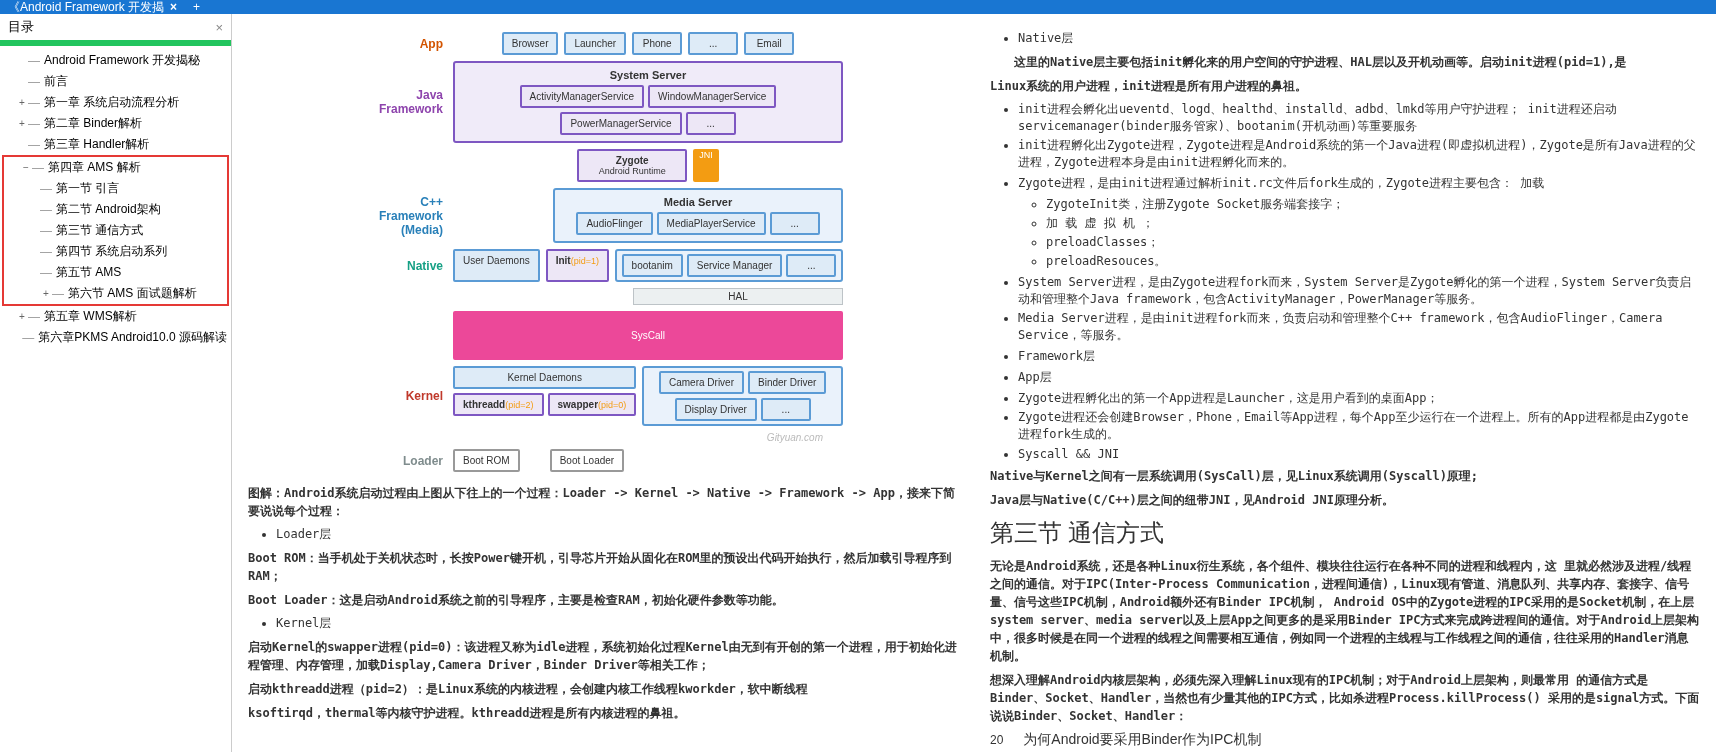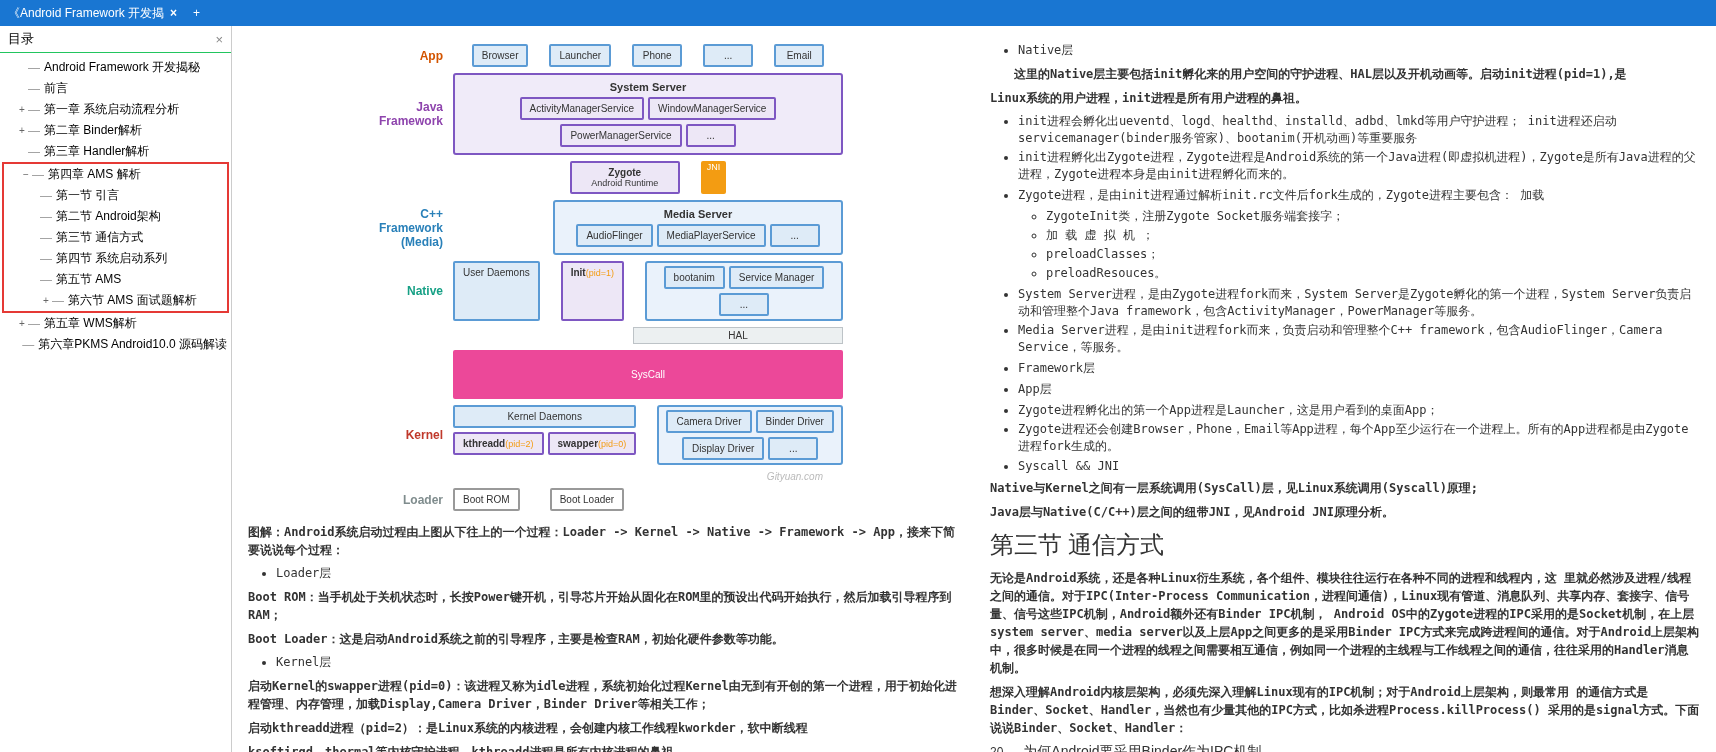--- a/index.html
+++ b/index.html
@@ -1,24 +1,24 @@
 <!DOCTYPE html>
 <html><head>
 <meta charset="utf-8">
 <style>
 * { margin: 0; padding: 0; box-sizing: border-box; }
 body { font-family: "Microsoft YaHei", SimSun, sans-serif; font-size: 12px; background: #fff; color: #000; overflow: hidden; }
 .app { display: flex; flex-direction: column; height: 752px; width: 1716px; }
-.tabbar { background: #1976d2; height: 26px; display: flex; align-items: center; }
+.tabbar { background: #1976d2; height: 14px; display: flex; align-items: center; }
 .tab { background: #1976d2; color: #fff; padding: 4px 8px; font-size: 12px; display: flex; align-items: center; gap: 6px; }
 .tab-close { cursor: pointer; font-weight: bold; }
 .tab-add { color: #fff; padding: 4px 8px; cursor: pointer; }
 .main { display: flex; flex: 1; overflow: hidden; }
 .sidebar { width: 232px; border-right: 1px solid #ccc; background: #fff; display: flex; flex-direction: column; }
-.sidebar-hdr { display: flex; justify-content: space-between; align-items: center; padding: 4px 8px; border-bottom: 1px solid #22c55e; font-size: 13px; }
+.sidebar-hdr { display: flex; justify-content: space-between; align-items: center; padding: 4px 8px; border-bottom: 6px solid #22c55e; font-size: 13px; }
 .sidebar-hdr .x { color: #888; cursor: pointer; }
 .tree { padding: 4px 0; overflow: auto; }
 .tree-item { display: flex; align-items: center; padding: 2px 4px; font-size: 12px; cursor: pointer; white-space: nowrap; }
 .tree-toggle { width: 12px; text-align: center; color: #666; font-size: 10px; }
 .tree-dash { color: #999; margin-right: 4px; }
 .lvl1 { padding-left: 16px; }
 .lvl2 { padding-left: 36px; }
 .highlight-box { border: 2px solid #e53935; margin: 0 2px; }
 .content { flex: 1; display: flex; overflow: hidden; }
 .pagecol { flex: 1; padding: 12px 16px; overflow: auto; font-size: 12px; color: #333; }
@@ -32,21 +32,21 @@
 
 .diagram { width: 480px; margin: 0 auto 12px; position: relative; }
 .drow { display: flex; align-items: center; margin: 6px 0; }
 .dlabel { width: 90px; text-align: right; padding-right: 10px; font-weight: bold; color: #e67e22; font-size: 12px; }
 .dlabel.lbl-app { color: #d35400; }
 .dlabel.lbl-java { color: #8e44ad; }
 .dlabel.lbl-cpp { color: #2980b9; }
 .dlabel.lbl-native { color: #16a085; }
 .dlabel.lbl-kernel { color: #c0392b; }
 .dlabel.lbl-loader { color: #7f8c8d; }
-.dboxes { flex: 1; display: flex; gap: 21px; flex-wrap: wrap; justify-content: center; }
+.dboxes { flex: 1; display: flex; gap: 6px; flex-wrap: wrap; justify-content: center; }
 .dwrap { border: 2px solid; border-radius: 3px; padding: 6px; flex: 1; }
 .dwrap-title { text-align: center; font-weight: bold; font-size: 11px; margin-bottom: 4px; }
 .dwrap-inner { display: flex; gap: 4px; justify-content: center; flex-wrap: wrap; }
 .dbox { border: 2px solid; border-radius: 2px; padding: 4px 8px; text-align: center; font-size: 10px; min-width: 50px; background: #fff; }
 .blue { border-color: #5b9bd5; background: #deebf7; }
 .blue-wrap { border-color: #5b9bd5; background: #eaf2fb; }
 .purple { border-color: #7e57c2; background: #ede7f6; }
 .purple-wrap { border-color: #7e57c2; background: #f0ebf9; }
 .orange-bar { background: #ec4899; color: #fff; text-align: center; font-size: 10px; padding: 19px 0; border-radius: 2px; }
 .jni-bar { background: #f39c12; color: #fff; font-size: 9px; padding: 1px 6px; border-radius: 2px; }

